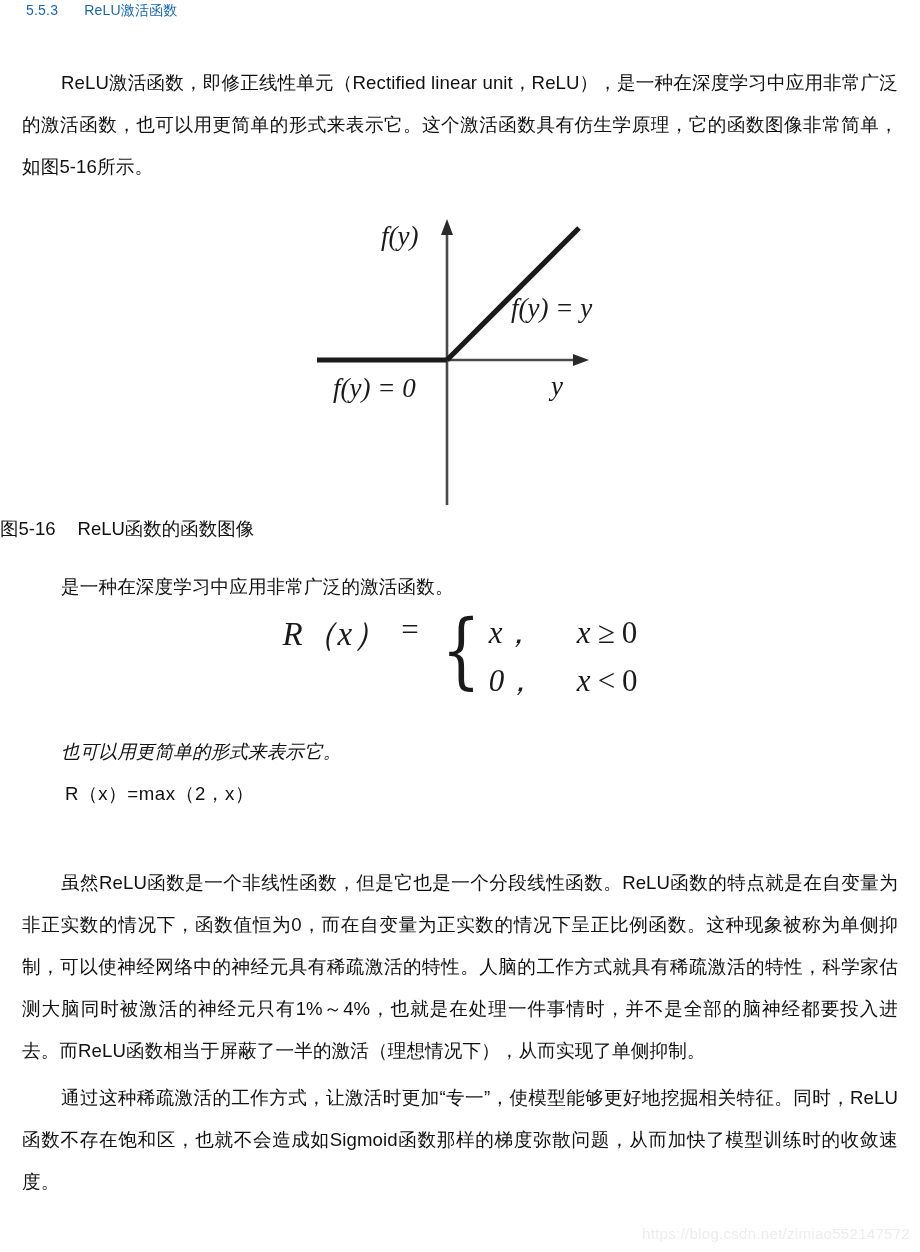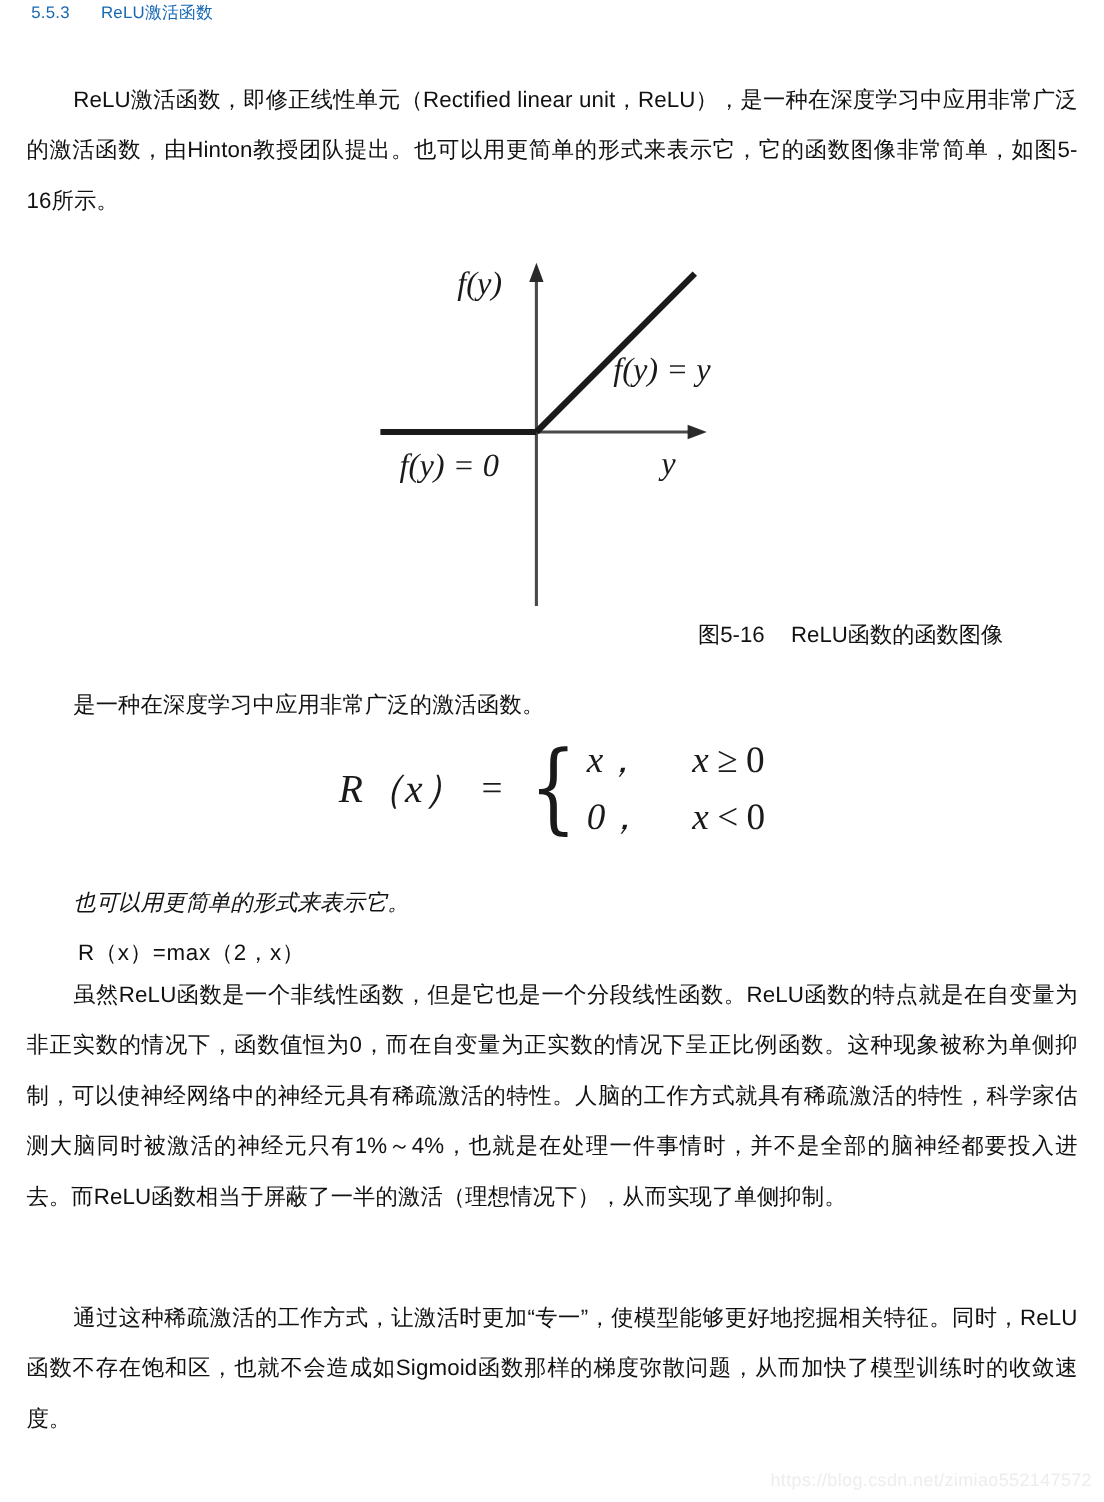--- a/index.html
+++ b/index.html
@@ -68,37 +68,36 @@
   }
   .figure-svg {
     display: block;
     margin: 0 auto;
   }
   .figure-caption {
     position: absolute;
     left: 0;
     top: 516px;
     width: 836px;
-    text-align: right;
+    text-align: left;
     font-size: 18.5px;
     color: #111111;
   }
   .figure-caption .cap-num {
     margin-right: 22px;
   }
 
   
   .math-block {
     position: absolute;
     left: 0;
     top: 612px;
     width: 920px;
     display: flex;
     justify-content: center;
-    align-items: center;
     font-family: "Liberation Serif", "DejaVu Serif", serif;
   }
   .math-lhs {
     font-size: 33px;
     font-style: italic;
     letter-spacing: 1px;
     padding-right: 14px;
     white-space: nowrap;
   }
   .math-eq {
@@ -167,21 +166,21 @@
 </style>
 </head>
 <body>
 
 <div class="page">
 
   <div class="section-heading">
     <span class="num">5.5.3</span><span>ReLU激活函数</span>
   </div>
 
-  <div class="para indent" style="top: 62px;">ReLU激活函数，即修正线性单元（Rectified linear unit，ReLU），是一种在深度学习中应用非常广泛的激活函数，由Hinton教授团队提出。也可以用更简单的形式来表示它，它的函数图像非常简单，如图5-16所示。</div>
+  <div class="para indent" style="top: 62px;">ReLU激活函数，即修正线性单元（Rectified linear unit，ReLU），是一种在深度学习中应用非常广泛的激活函数，也可以用更简单的形式来表示它。这个激活函数具有仿生学原理，它的函数图像非常简单，如图5-16所示。</div>
 
   <div class="figure-wrap">
     <svg class="figure-svg" width="360" height="300" viewBox="0 0 360 300">
 
       <line x1="136" y1="300" x2="136" y2="22" stroke="#4a4a4a" stroke-width="2.6"></line>
       <polygon points="136,14 130,30 142,30" fill="#2a2a2a"></polygon>
 
       <line x1="8" y1="155" x2="268" y2="155" stroke="#4a4a4a" stroke-width="2.6"></line>
       <polygon points="278,155 262,149 262,161" fill="#2a2a2a"></polygon>
 
@@ -222,19 +221,19 @@
           <span>x</span><span class="op">&lt;</span><span class="zero">0</span>
         </span>
       </span>
     </span>
   </div>
 
   <div class="para indent nojustify" style="top: 731px; font-style: italic;">也可以用更简单的形式来表示它。</div>
 
   <div class="inline-formula" style="top: 773px;">R（x）=max（2，x）</div>
 
-  <div class="para indent" style="top: 808px;">虽然ReLU函数是一个非线性函数，但是它也是一个分段线性函数。ReLU函数的特点就是在自变量为非正实数的情况下，函数值恒为0，而在自变量为正实数的情况下呈正比例函数。这种现象被称为单侧抑制，可以使神经网络中的神经元具有稀疏激活的特性。人脑的工作方式就具有稀疏激活的特性，科学家估测大脑同时被激活的神经元只有1%～4%，也就是在处理一件事情时，并不是全部的脑神经都要投入进去。而ReLU函数相当于屏蔽了一半的激活（理想情况下），从而实现了单侧抑制。</div>
+  <div class="para indent" style="top: 862px;">虽然ReLU函数是一个非线性函数，但是它也是一个分段线性函数。ReLU函数的特点就是在自变量为非正实数的情况下，函数值恒为0，而在自变量为正实数的情况下呈正比例函数。这种现象被称为单侧抑制，可以使神经网络中的神经元具有稀疏激活的特性。人脑的工作方式就具有稀疏激活的特性，科学家估测大脑同时被激活的神经元只有1%～4%，也就是在处理一件事情时，并不是全部的脑神经都要投入进去。而ReLU函数相当于屏蔽了一半的激活（理想情况下），从而实现了单侧抑制。</div>
 
   <div class="para indent" style="top: 1077px;">通过这种稀疏激活的工作方式，让激活时更加“专一”，使模型能够更好地挖掘相关特征。同时，ReLU函数不存在饱和区，也就不会造成如Sigmoid函数那样的梯度弥散问题，从而加快了模型训练时的收敛速度。</div>
 
   <div class="watermark">https://blog.csdn.net/zimiao552147572</div>
 
 </div>
 
 </body></html>

